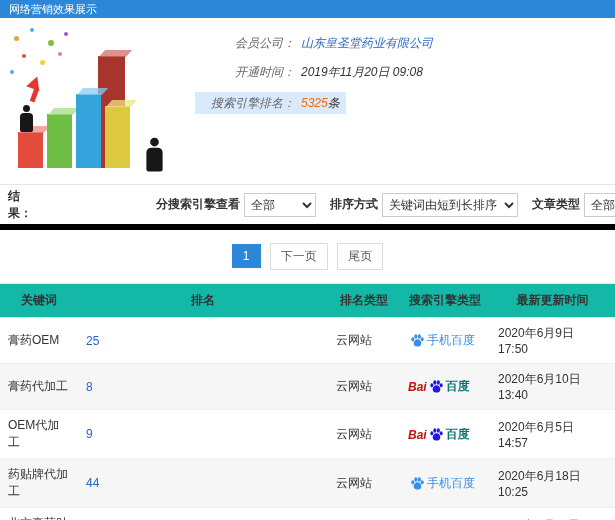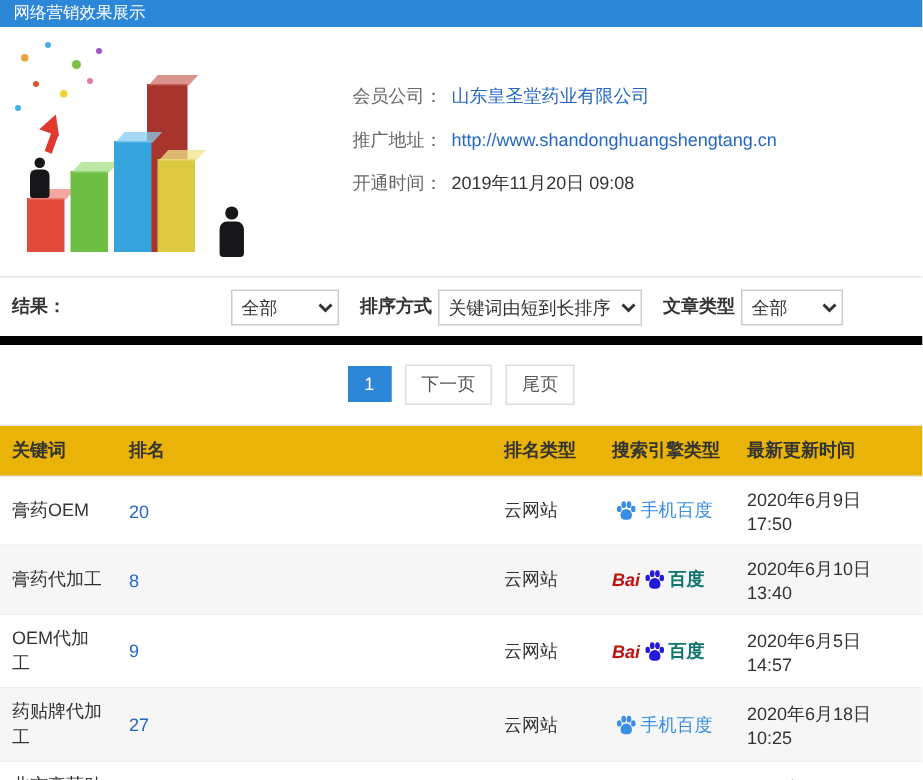--- a/index.html
+++ b/index.html
@@ -17,21 +17,21 @@
   .chart { position:relative; width:195px; height:160px; flex:none; }
   .bar { position:absolute; bottom:10px; }
   .bar .top { position:absolute; top:-6px; left:4px; width:100%; height:7px; transform:skewX(-42deg); opacity:.75; }
   .dot { position:absolute; border-radius:50%; }
   .person { position:absolute; }
   .person .head { width:7px; height:7px; border-radius:50%; background:#17171a; margin:0 auto; }
   .person .body { width:13px; height:19px; background:#17171a; border-radius:4px 4px 2px 2px; margin:1px auto 0; }
   .arrow-up { position:absolute; width:0; height:0; border-left:7px solid transparent; border-right:7px solid transparent; border-bottom:13px solid #e03a2f; transform:rotate(20deg); }
   .arrow-stem { position:absolute; width:5px; height:14px; background:#e03a2f; transform:rotate(20deg); }
 
-  .info-rows { flex:1; padding-top:37px; }
+  .info-rows { flex:1; padding-top:16px;font-style:italic; }
   .info-row { margin-bottom:11px; line-height:18px; }
   .info-row .label { display:inline-block; width:100px; text-align:right; color:#666; }
   .info-row .link { color:#2567c5; text-decoration:none; margin-left:6px; cursor:pointer; }
   .info-row .plain { color:#333; margin-left:6px; }
   .hl-wrap { background:#d8eafc; padding:2px 6px 2px 0; display:inline-block; }
   .rank-count { color:#ff6600; margin-left:6px; }
   .rank-suffix { color:#333; }
 
   
   .filterbar { display:flex; align-items:center; padding:10px 8px; border-bottom:6px solid #000000; height:45px; }
@@ -40,21 +40,21 @@
   .filter-label { font-weight:bold; color:#333; margin:0 4px 0 14px; white-space:nowrap; }
   select { font-size:12px; color:#333; border:1px solid #ccc; background:#fff; padding:3px 2px; height:24px; }
 
   
   .pagination { text-align:center; padding:13px 12px; }
   .page-item { display:inline-block; padding:4px 10px; border:1px solid #ddd; margin:0 3px; color:#555; cursor:pointer; background:#fff; }
   .page-item.active { background:#2d87d8; border-color:#2d87d8; color:#fff; }
 
   
   table { width:100%; border-collapse:collapse; border-top:1px solid #e8e8e8; }
-  th { text-align:left; font-weight:bold; color:#333; padding:8px; border-bottom:1px solid #e8e8e8; background:#eab308; }
+  th { text-align:center; font-weight:bold; color:#333; padding:8px; border-bottom:1px solid #e8e8e8; background:#14b8a6; }
   td { padding:7px 8px; border-bottom:1px solid #efefef; color:#333; height:27px; }
   tr.alt td { background:#f6f6f6; }
   .col-kw { width:78px; } .col-rank { width:250px; } .col-rt { width:72px; } .col-eng { width:90px; } .col-date { width:auto;font-family:Liberation Mono, monospace; }
   .c-rank { color:#2567c5; cursor:pointer; }
   .c-engine svg { vertical-align:middle; margin:0 2px; }
   .mob-label { color:#3a8ee6; vertical-align:middle; }
   .bai-text { color:#c2120d; font-weight:bold; font-style:italic; vertical-align:middle; }
   .du-text { color:#0f766e; font-weight:bold; vertical-align:middle; }
 </style>
 </head>
@@ -101,31 +101,32 @@
         <div class="head"></div>
         <div class="body"></div>
       </div>
   </div>
 
   <div class="info-rows">
     <div class="info-row">
       <span class="label">会员公司：</span><a class="link">山东皇圣堂药业有限公司</a>
     </div>
     <div class="info-row">
-      <span class="label">推广地址：</span><a class="link">http://www.shandonghuangshengtang.cn</a>
+      <span class="label">开通时间：</span><span class="plain">2019年11月20日 09:08</span>
     </div>
     <div class="info-row">
-      <span class="label">开通时间：</span><span class="plain">2019年11月20日 09:08</span>
+      <span class="hl-wrap"><span class="label">搜索引擎排名：</span><span class="rank-count">5325</span><span class="rank-suffix">条</span></span>
     </div>
   </div>
 </div>
 
 <div class="filterbar">
   <span class="result-label">结果：</span>
   <div class="filter-group">
+    <span class="filter-label">分搜索引擎查看</span>
     <select style="width:72px;"><option>全部</option></select>
     <span class="filter-label">排序方式</span>
     <select style="width:136px;"><option>关键词由短到长排序</option></select>
     <span class="filter-label">文章类型</span>
     <select style="width:68px;"><option>全部</option></select>
 
   </div>
 </div>
 
 <div class="pagination">
@@ -140,21 +141,21 @@
       <th class="col-kw">关键词</th>
       <th class="col-rank">排名</th>
       <th class="col-rt">排名类型</th>
       <th class="col-eng">搜索引擎类型</th>
       <th class="col-date">最新更新时间</th>
     </tr>
   </thead>
   <tbody id="table-body">
       <tr>
     <td class="c-keyword">膏药OEM</td>
-    <td class="c-rank">20</td>
+    <td class="c-rank">25</td>
     <td class="c-ranktype">云网站</td>
     <td class="c-engine"><svg width="15" height="15" viewBox="0 0 24 24">
             <ellipse cx="4.5" cy="10" rx="2.4" ry="3.4" fill="#3a8ee6"></ellipse>
             <ellipse cx="9.3" cy="5.5" rx="2.5" ry="3.6" fill="#3a8ee6"></ellipse>
             <ellipse cx="14.9" cy="5.5" rx="2.5" ry="3.6" fill="#3a8ee6"></ellipse>
             <ellipse cx="19.5" cy="10" rx="2.4" ry="3.4" fill="#3a8ee6"></ellipse>
             <path d="M12 10 C8 10 5.5 14 6 17.5 C6.5 21 9 21.5 12 21.5 C15 21.5 17.5 21 18 17.5 C18.5 14 16 10 12 10 Z" fill="#3a8ee6"></path>
           </svg><span class="mob-label">手机百度</span></td>
     <td class="c-date">2020年6月9日 17:50</td>
   </tr>
@@ -179,21 +180,21 @@
             <ellipse cx="4.5" cy="10" rx="2.4" ry="3.4" fill="#2319dc"></ellipse>
             <ellipse cx="9.3" cy="5.5" rx="2.5" ry="3.6" fill="#2319dc"></ellipse>
             <ellipse cx="14.9" cy="5.5" rx="2.5" ry="3.6" fill="#2319dc"></ellipse>
             <ellipse cx="19.5" cy="10" rx="2.4" ry="3.4" fill="#2319dc"></ellipse>
             <path d="M12 10 C8 10 5.5 14 6 17.5 C6.5 21 9 21.5 12 21.5 C15 21.5 17.5 21 18 17.5 C18.5 14 16 10 12 10 Z" fill="#2319dc"></path>
           </svg><span class="du-text">百度</span></td>
     <td class="c-date">2020年6月5日 14:57</td>
   </tr>
       <tr class="alt">
     <td class="c-keyword">药贴牌代加工</td>
-    <td class="c-rank">27</td>
+    <td class="c-rank">44</td>
     <td class="c-ranktype">云网站</td>
     <td class="c-engine"><svg width="15" height="15" viewBox="0 0 24 24">
             <ellipse cx="4.5" cy="10" rx="2.4" ry="3.4" fill="#3a8ee6"></ellipse>
             <ellipse cx="9.3" cy="5.5" rx="2.5" ry="3.6" fill="#3a8ee6"></ellipse>
             <ellipse cx="14.9" cy="5.5" rx="2.5" ry="3.6" fill="#3a8ee6"></ellipse>
             <ellipse cx="19.5" cy="10" rx="2.4" ry="3.4" fill="#3a8ee6"></ellipse>
             <path d="M12 10 C8 10 5.5 14 6 17.5 C6.5 21 9 21.5 12 21.5 C15 21.5 17.5 21 18 17.5 C18.5 14 16 10 12 10 Z" fill="#3a8ee6"></path>
           </svg><span class="mob-label">手机百度</span></td>
     <td class="c-date">2020年6月18日 10:25</td>
   </tr>

